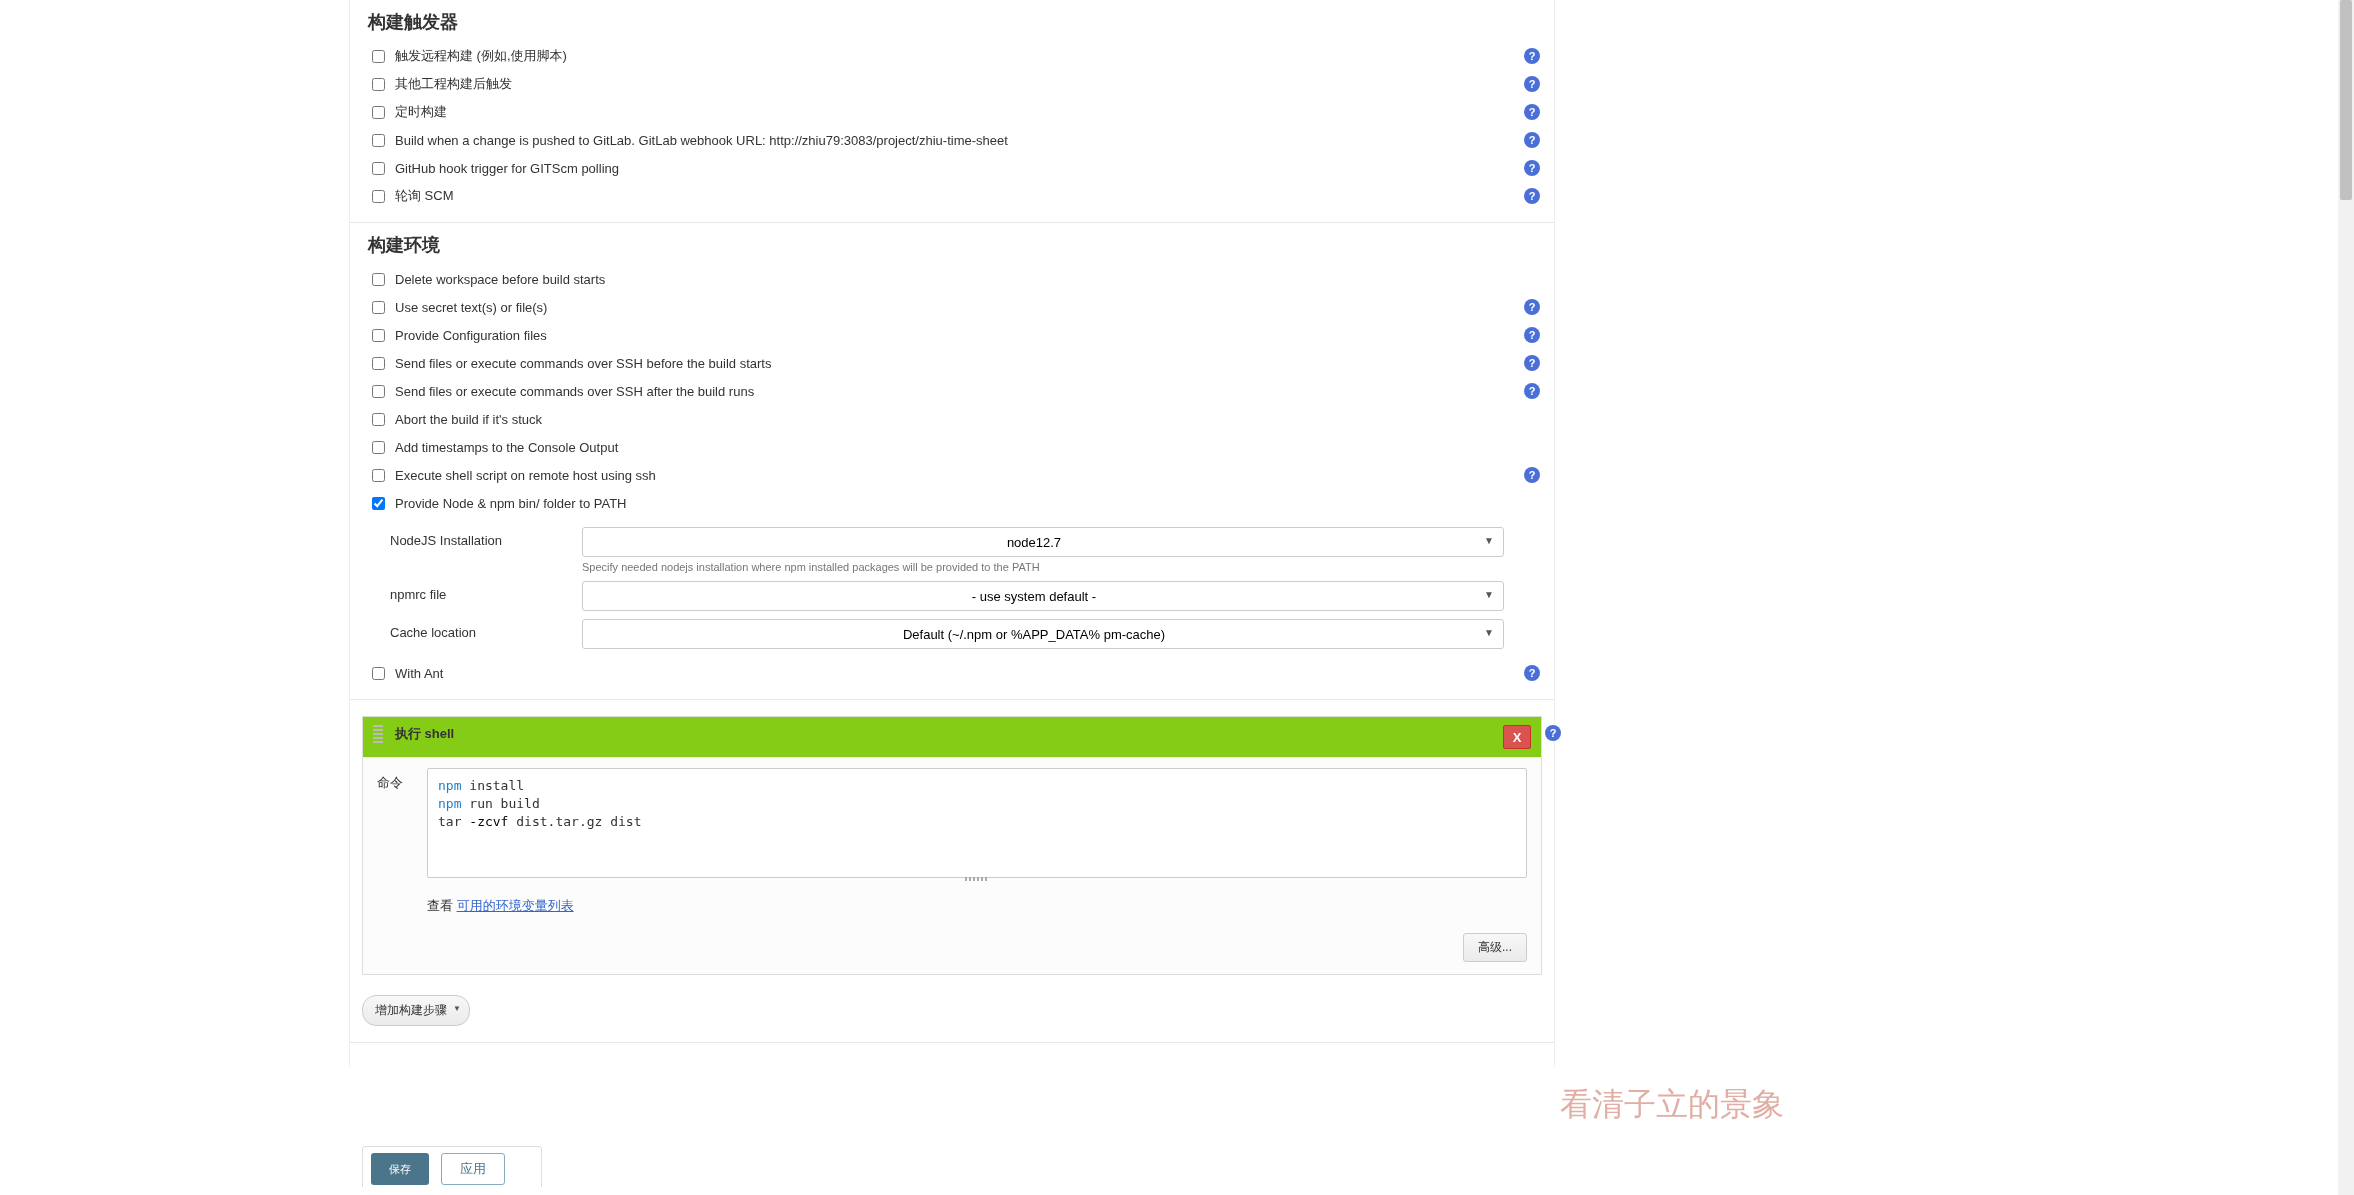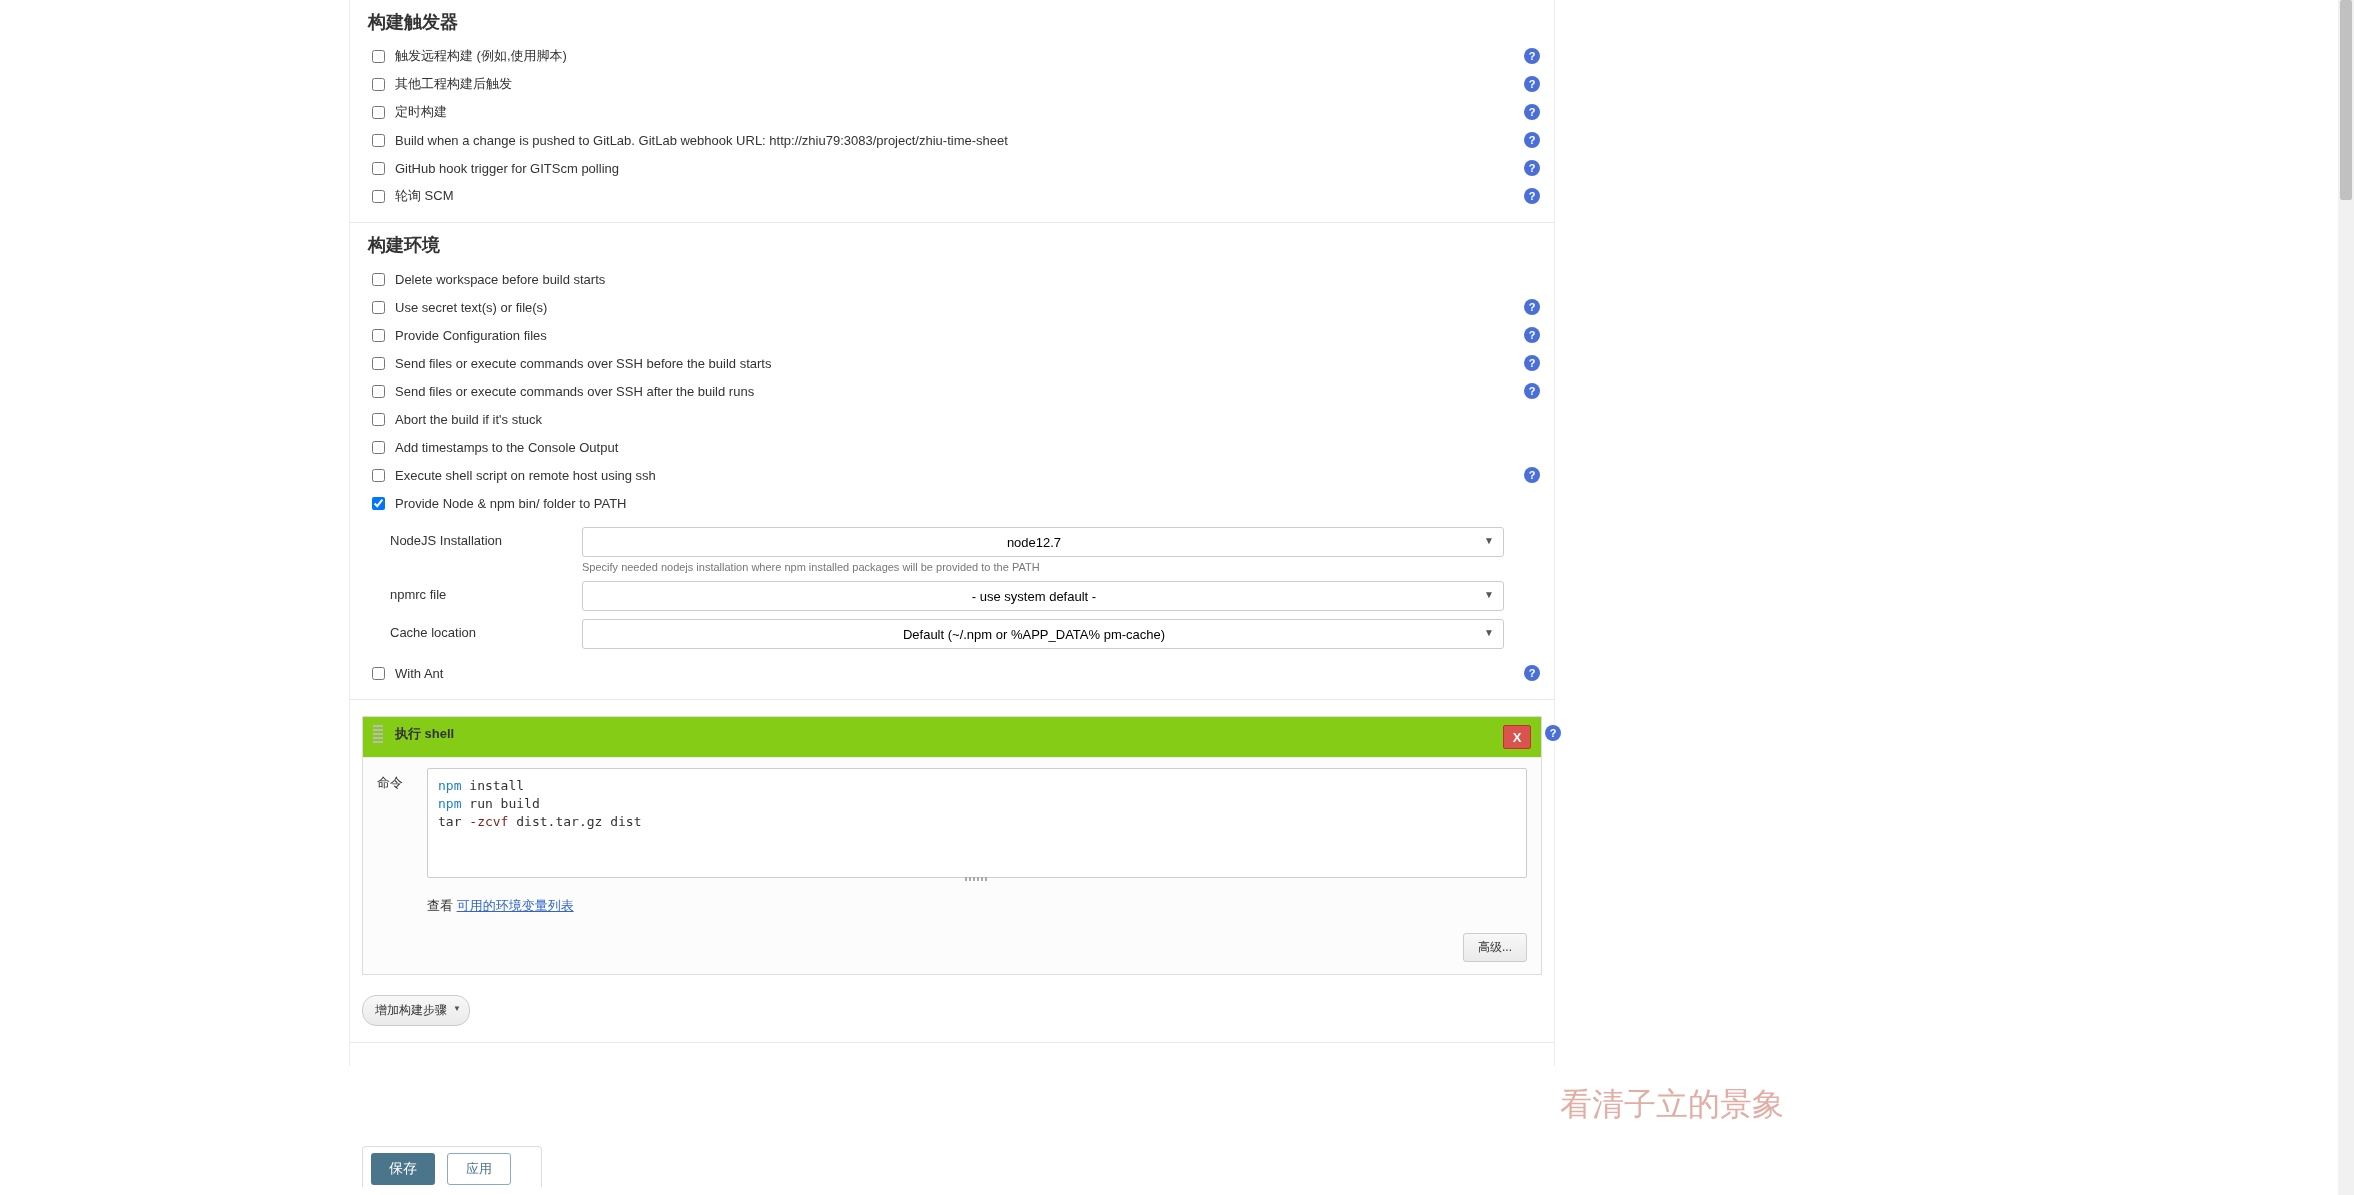--- a/index.html
+++ b/index.html
@@ -181,21 +181,21 @@
     font-family: "Consolas", "Monaco", monospace;
     font-size: 13px;
     padding: 8px 10px;
     min-height: 110px;
     border-radius: 2px;
     white-space: pre;
     line-height: 1.4;
     position: relative;
   }
   .code-area .kw-npm { color: #1e7fcb; text-align: right; }
-  .code-area .kw-flag { color: #7f1d1d; }
+  .code-area .kw-flag { color: #000000; }
   .code-resize {
     position: relative;
     height: 6px;
     margin-top: -1px;
   }
   .code-resize::after {
     content: "";
     position: absolute;
     left: 50%; transform: translateX(-50%);
     width: 24px; height: 4px;
@@ -253,21 +253,21 @@
     border: 1px solid #ddd;
     border-bottom: none;
     border-radius: 4px 4px 0 0;
     width: 180px;
   }
   .btn-save {
     background: #4b758b;
     color: #fff;
     border: none;
     padding: 7px 18px;
-    font-size: 14px;
+    font-size: 11px;
     border-radius: 3px;
     cursor: pointer;
   }
   .btn-apply {
     background: #fff;
     color: #4b758b;
     border: 1px solid #88abc0;
     padding: 6px 18px;
     font-size: 13px;
     border-radius: 3px;

